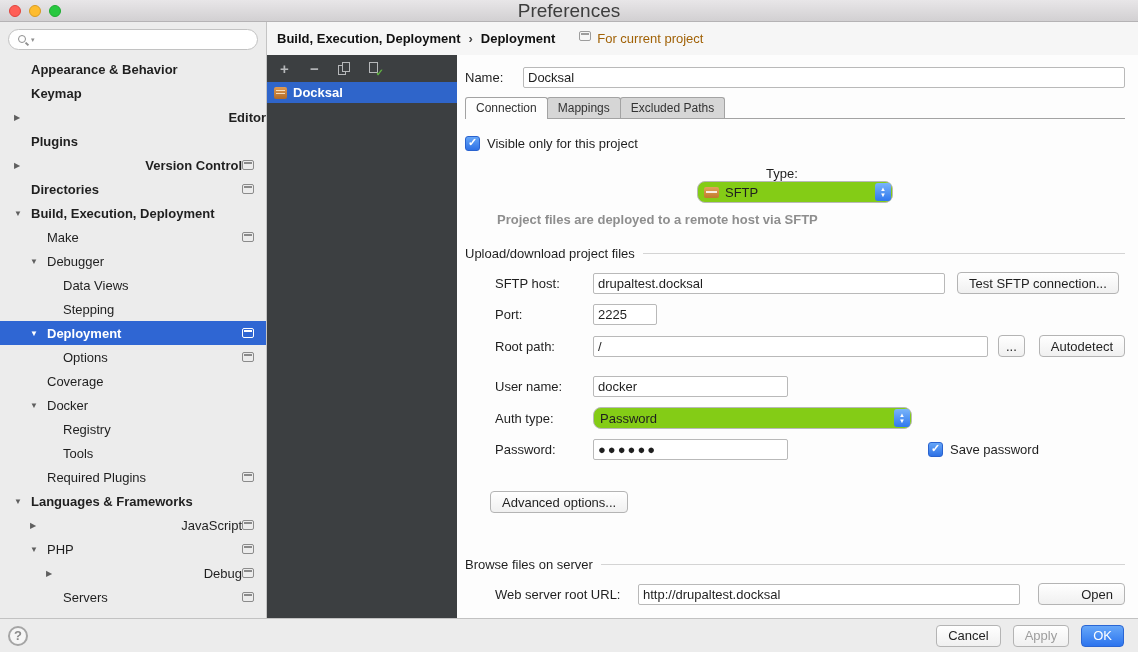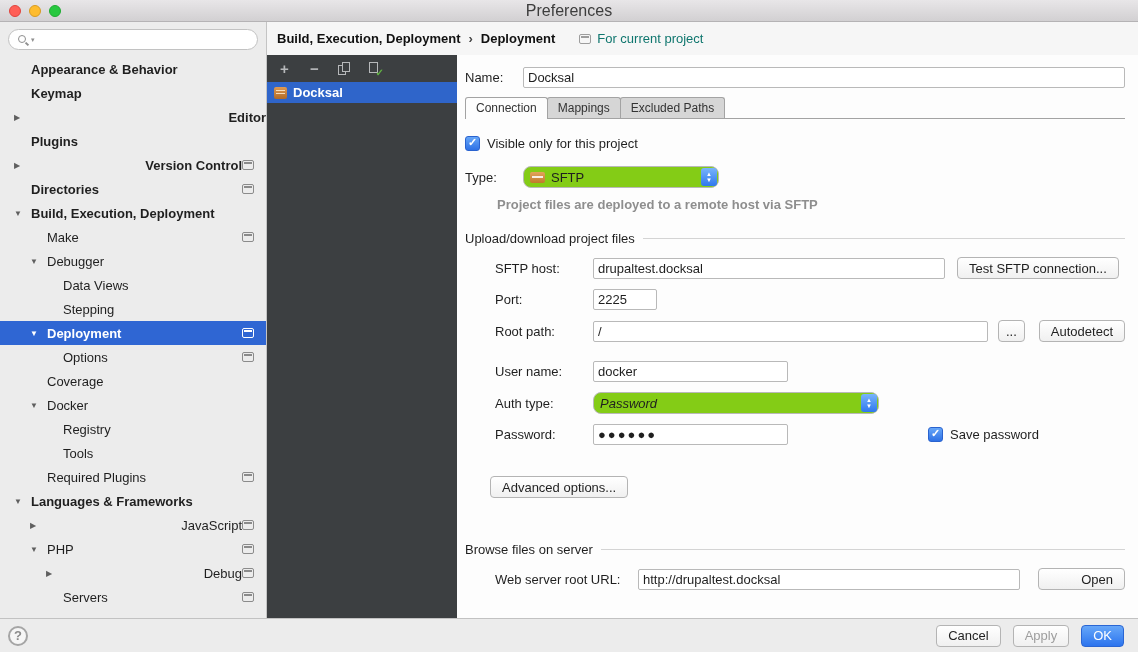--- a/index.html
+++ b/index.html
@@ -7,21 +7,21 @@
   body { font-family:"Liberation Sans", sans-serif; font-size:13px; color:#1f1f1f; background:#ececec; overflow:hidden; }
   .window { width:1138px; height:652px; display:flex; flex-direction:column; background:#ececec; }
 
   
   .titlebar { height:22px; background:linear-gradient(#e8e6e8,#d2d0d2); border-bottom:1px solid #b5b3b5; position:relative; display:flex; align-items:center; justify-content:center; flex:none; }
   .traffic { position:absolute; left:9px; top:0; bottom:0; display:flex; align-items:center; gap:8px; }
   .light { width:12px; height:12px; border-radius:50%; }
   .light.red { background:#ff5f57; border:1px solid #e0443e; }
   .light.yellow { background:#febc2e; border:1px solid #d89b22; }
   .light.green { background:#28c840; border:1px solid #1eac31; }
-  .title { font-size:16px; color:#3d3d3d; }
+  .title { font-size:19px; color:#3d3d3d; }
 
   
   .main { flex:1; display:flex; min-height:0; }
 
   
   .sidebar { width:267px; flex:none; background:#ececec; border-right:1px solid #c4c4c4; display:flex; flex-direction:column; overflow:hidden; }
   .search-wrap { padding:7px 8px 4px; flex:none; }
   .search { height:21px; border:1px solid #c2c2c2; border-radius:11px; background:#fff; display:flex; align-items:center; padding:0 8px; }
   .mag { position:relative; width:12px; height:12px; margin-right:2px; flex:none; }
   .mag::before { content:""; position:absolute; left:1px; top:1px; width:6px; height:6px; border:1.5px solid #8f8f8f; border-radius:50%; }
@@ -39,21 +39,21 @@
   .tree-row.selected .t-label { font-weight:bold; }
   .proj-icon { width:12px; height:10px; border:1px solid #8b8b8b; border-radius:2px; margin-left:auto; margin-right:12px; position:relative; flex:none; }
   .proj-icon::after { content:""; position:absolute; left:1px; right:1px; top:1px; height:2px; background:#8b8b8b; }
   .selected .proj-icon { border-color:#fff; } .selected .proj-icon::after { background:#fff; }
 
   
   .right { flex:1; display:flex; flex-direction:column; min-width:0; }
   .breadcrumb-bar { height:33px; background:#f6f6f6; display:flex; align-items:center; padding:0 10px; flex:none; }
   .crumb { font-weight:bold; color:#111; }
   .crumb-sep { margin:0 8px; font-weight:bold; color:#444; }
-  .scope { display:flex; align-items:center; margin-left:24px; color:#0f766e; }
+  .scope { display:flex; align-items:flex-start; margin-left:24px; color:#a16207; }
   .scope .proj-icon { margin:0 6px 0 0; border-color:#9d9d9d; }
   .scope .proj-icon::after { background:#9d9d9d; }
 
   .panels { flex:1; display:flex; min-height:0; }
 
   
   .server-panel { width:190px; flex:none; background:#3c3f41; display:flex; flex-direction:column; }
   .server-toolbar { height:27px; display:flex; align-items:center; gap:17px; padding-left:11px; flex:none; }
   .tb { color:#b6b8ba; font-size:15px; font-weight:bold; line-height:1; width:13px; text-align:center; }
   .tb-copy { position:relative; width:13px; height:13px; }
@@ -76,21 +76,21 @@
 
   .tabs { display:flex; margin-top:9px; border-bottom:1px solid #a3a3a3; }
   .tab { border:1px solid #a3a3a3; border-bottom:none; background:#d6d6d6; padding:3px 10px; font-size:12px; margin-right:-1px; border-radius:3px 3px 0 0; color:#333; }
   .tab.active { background:#fdfdfd; margin-bottom:-1px; padding-bottom:4px; }
 
   .tab-content { padding-top:17px; }
   .cb-row { display:flex; align-items:center; }
   .cb { width:15px; height:15px; border-radius:3px; background:linear-gradient(#66a6f8,#2e71e5); border:1px solid #2a63cf; margin-right:7px; position:relative; flex:none; }
   .cb::after { content:"✓"; position:absolute; left:2px; top:-1px; color:#fff; font-size:11px; font-weight:bold; }
 
-  .type-row { margin-top:15px; }
+  .type-row { margin-top:15px;flex-direction:column; }
   .type-row .f-label { width:58px; }
   .combo { position:relative; height:22px; border:1px solid #b9b9b9; border-radius:8px; background:#84cc16; display:flex; align-items:center; padding:0 22px 0 6px; }
   .combo .spin { position:absolute; right:1px; top:1px; bottom:1px; width:16px; border-radius:3px; background:linear-gradient(#79b4fa,#2f78ee); color:#fff; display:flex; flex-direction:column; align-items:center; justify-content:center; font-size:6px; line-height:6px; }
   .sftp-icon { width:15px; height:11px; border-radius:2px; background:linear-gradient(#e3a35b,#c07a2b); margin-right:6px; position:relative; flex:none; }
   .sftp-icon::after { content:""; position:absolute; left:2px; right:2px; top:4px; height:2px; background:#fff; opacity:.85; }
   .hint { color:#8e8e8e; margin:9px 0 0 32px;font-weight:bold; }
 
   .group { display:flex; align-items:center; margin-top:19px; }
   .group .g-line { flex:1; height:1px; background:#d4d4d4; margin-left:8px; }
   .grp-rows { margin-left:30px; margin-top:11px; }
@@ -325,21 +325,21 @@
                 <input class="text" style="width: 397px;" value="/">
                 <button class="btn gap10" style="padding:0 7px;">...</button>
                 <button class="btn gap14">Autodetect</button>
               </div>
               <div class="row usr-row">
                 <span class="f-label w100">User name:</span>
                 <input class="text" style="width: 195px;" value="docker">
               </div>
               <div class="row">
                 <span class="f-label w100">Auth type:</span>
-                <div class="combo" style="width:286px;font-style:italic;">
+                <div class="combo" style="width:319px;">
                   <span>Password</span>
                   <span class="spin">
                       <span>▲</span>
                       <span>▼</span>
                     </span>
                 </div>
               </div>
               <div class="row">
                 <span class="f-label w100">Password:</span>
                 <input class="text" style="width: 195px; letter-spacing: 2px;" value="●●●●●●">

